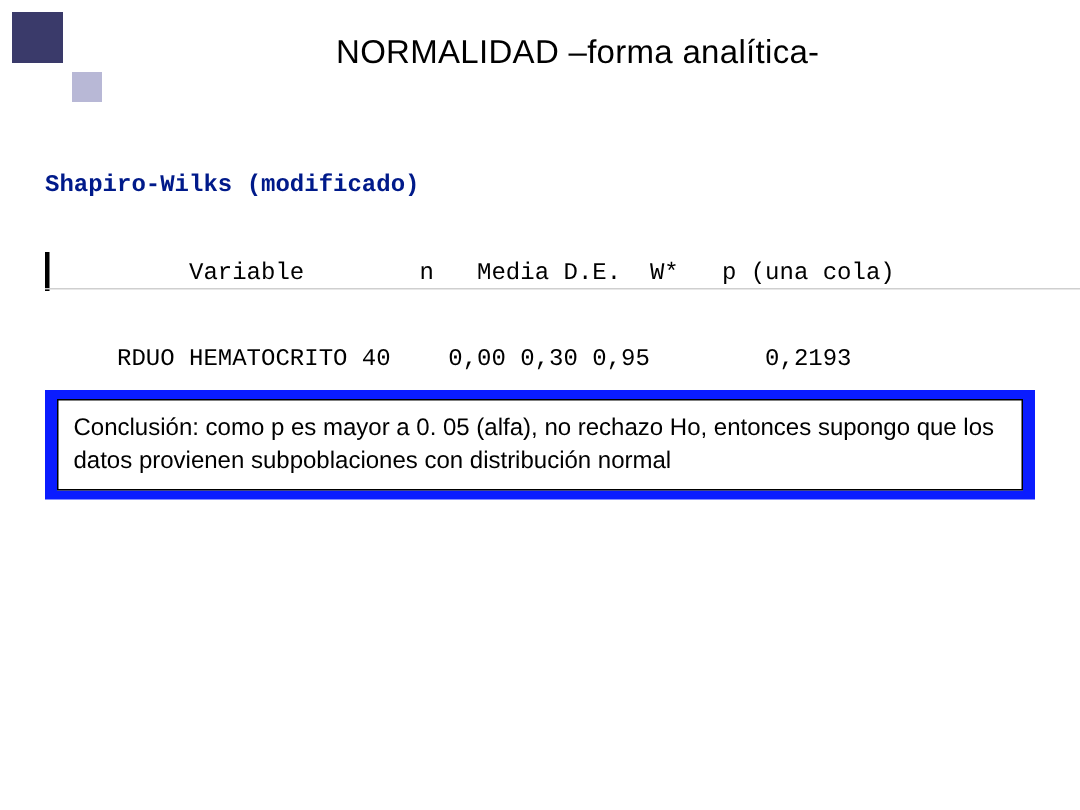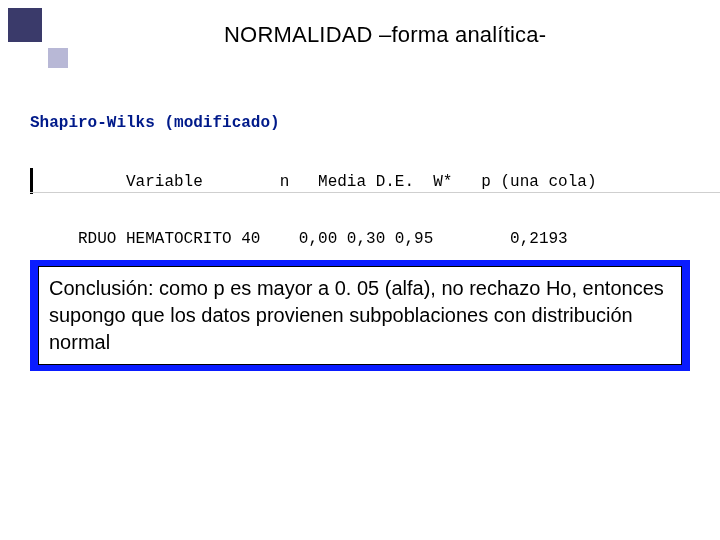--- a/index.html
+++ b/index.html
@@ -80,21 +80,21 @@
     top: 260px;
     left: 30px;
     right: 30px;
     background: #0a1cff;
     padding: 6px 8px;
   }
   .conclusion-inner {
     background: #fff;
     border: 1px solid #000;
     padding: 8px 10px;
-    font-size: 20px;
+    font-size: 16px;
     line-height: 1.35;
     color: #000;
   }
 </style>
 </head>
 <body>
 
 <div class="corner-decor">
   <div class="sq-big"></div>
   <div class="sq-small"></div>

